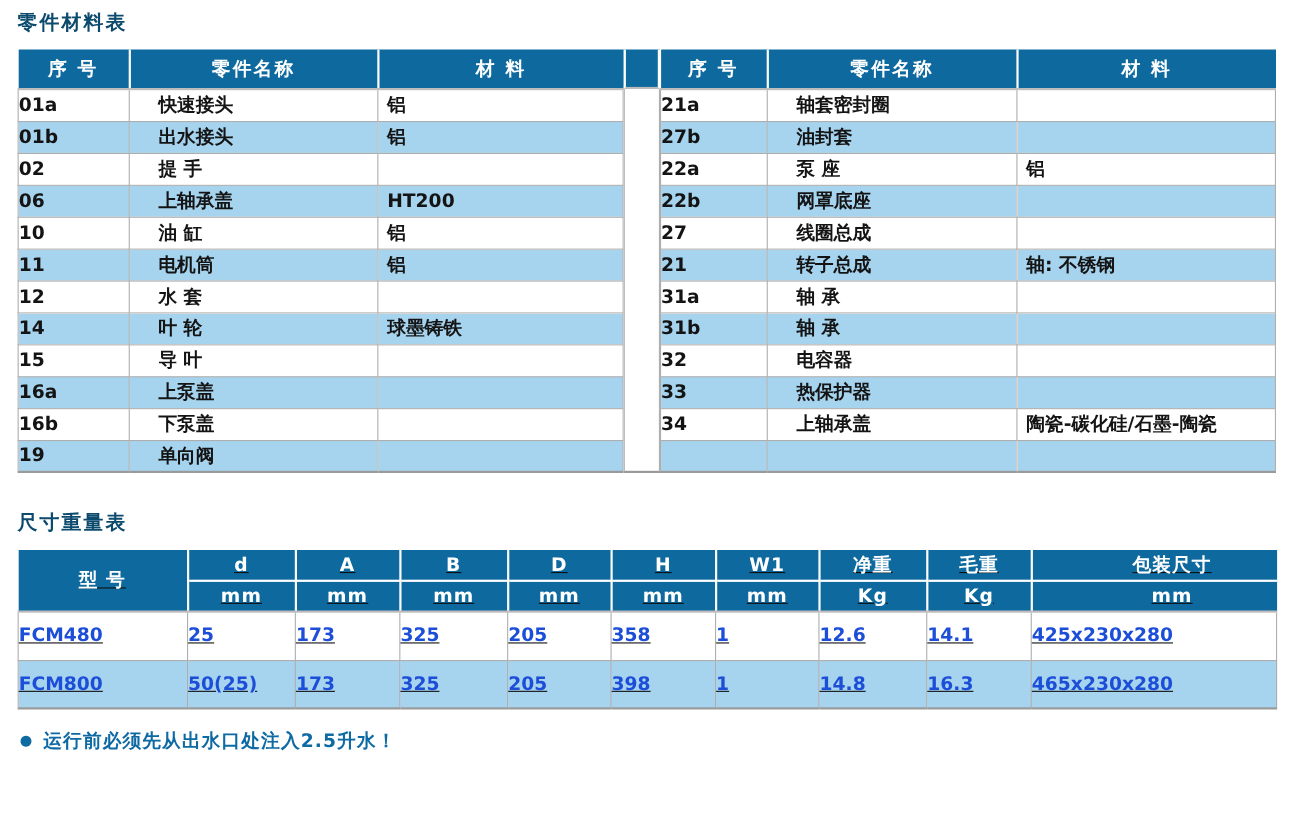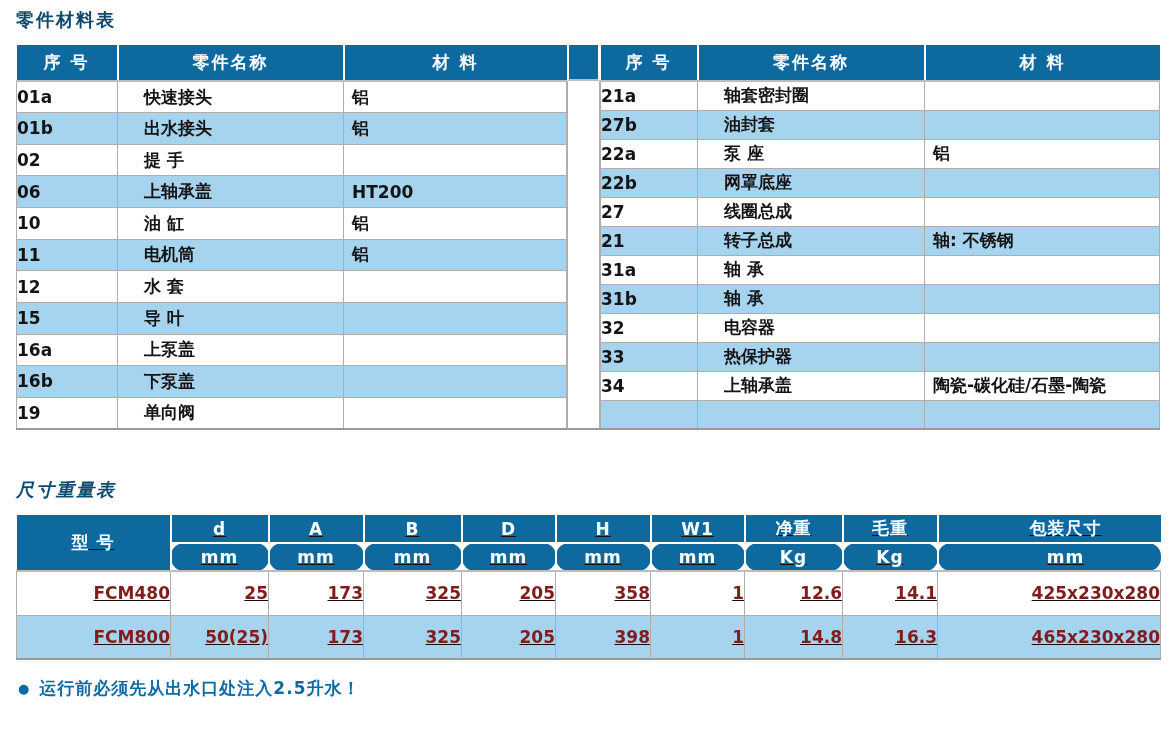--- a/index.html
+++ b/index.html
@@ -71,43 +71,43 @@
   }
   .gap-body {
     flex: 1;
     background: #fff;
     border-left: 1px solid #aeaeae;
     border-right: 1px solid #aeaeae;
     border-bottom: 2px solid #9a9a9a;
   }
 
   
-  .dim-title { margin-top: 48px; font-style: italic; }
+  .dim-title { margin-top: 33px; }
 
   .dim-table { width: 1144px; text-decoration: underline; }
   .dim-table th {
     background: #0e6a9e;
     color: #fff;
     font-weight: 700;
     font-size: 17px;
     height: 28px;
     padding: 0;
     border-right: 2px solid #ffffff;
     letter-spacing: 1px;
   }
   .dim-table th:last-child { border-right: none; padding-left: 32px; }
   .dim-table thead tr.lbl-row th { border-bottom: 2px solid #ffffff; }
   .dim-table thead tr.lbl-row th.model-th { border-bottom: 2px solid #bcbcbc; }
-  .dim-table thead tr.unit-row th { border-bottom: 2px solid #bcbcbc; border-radius: 13px; }
+  .dim-table thead tr.unit-row th { border-bottom: 2px solid #bcbcbc; }
   .dim-table td {
     height: 44px;
-    text-align: right;
-    font-size: 17px;
-    font-weight: 700;
-    color: #7f1d1d;
+    text-align: left;
+    font-size: 17px;
+    font-weight: 700;
+    color: #1d4ed8;
     border: 1px solid #aeaeae;
     padding: 0;
     white-space: nowrap;
   }
   .dim-table tbody tr:nth-child(even) td { background: #a6d3ee; }
   .dim-table tbody tr:last-child td { border-bottom: 2px solid #9a9a9a; }
 
   .w-model { width: 154px; } .w-d { width: 98px; } .w-A { width: 95px; }
   .w-B { width: 98px; } .w-D { width: 94px; } .w-H { width: 95px; }
   .w-W1 { width: 94px; } .w-net { width: 98px; } .w-gross { width: 95px; }
@@ -175,20 +175,25 @@
           </tr>
         <tr>
             <td class="c-no">11</td>
             <td class="c-name">电机筒</td>
             <td class="c-mat">铝</td>
           </tr>
         <tr>
             <td class="c-no">12</td>
             <td class="c-name">水 套</td>
             <td class="c-mat"></td>
+          </tr>
+        <tr>
+            <td class="c-no">14</td>
+            <td class="c-name">叶 轮</td>
+            <td class="c-mat">球墨铸铁</td>
           </tr>
         <tr>
             <td class="c-no">15</td>
             <td class="c-name">导 叶</td>
             <td class="c-mat"></td>
           </tr>
         <tr>
             <td class="c-no">16a</td>
             <td class="c-name">上泵盖</td>
             <td class="c-mat"></td>

